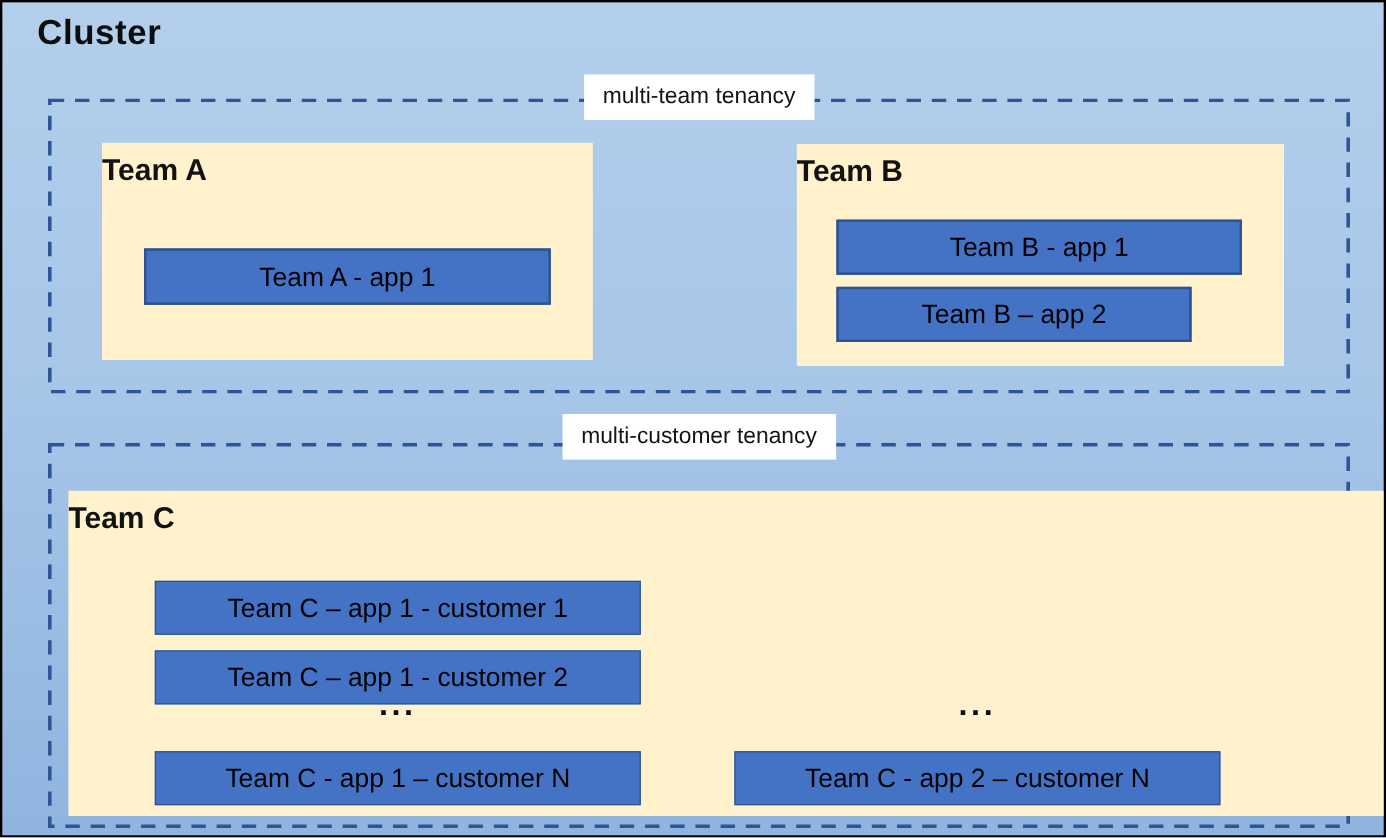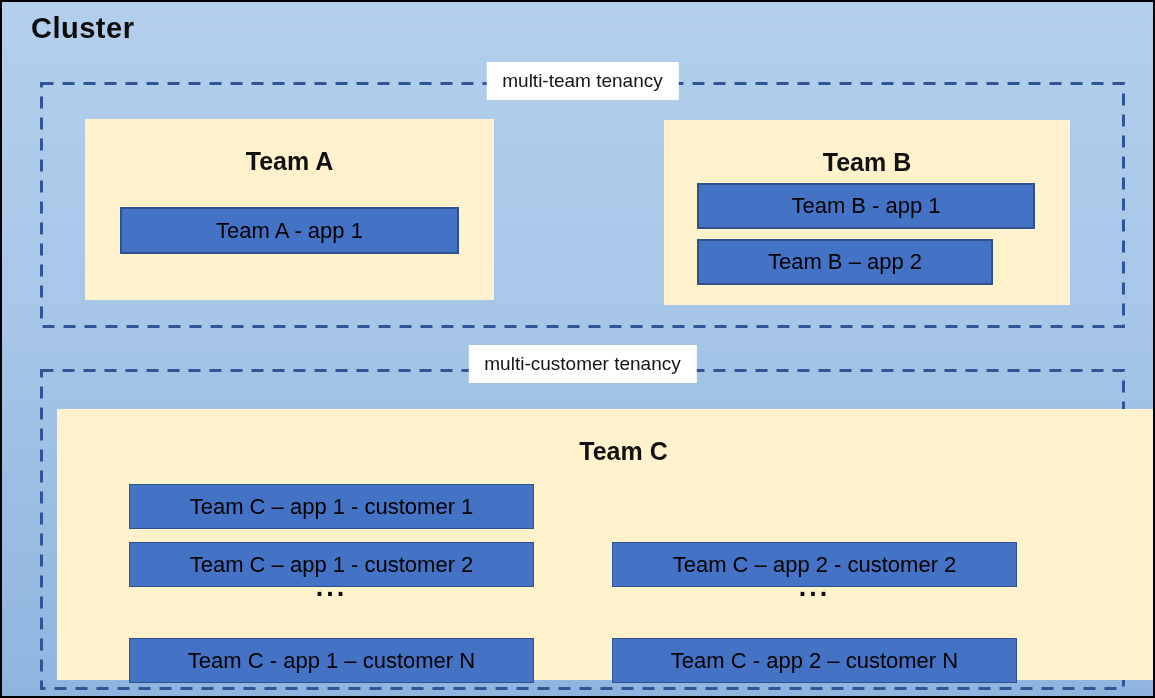--- a/index.html
+++ b/index.html
@@ -29,42 +29,42 @@
   }
   .tenancy-multi-team .tenancy-label { top:-20px; }
   .tenancy-multi-customer .tenancy-label { top:-24px; }
 
   .team-panel { position:absolute; background:#FFF2CC; }
   .team-a { left:45px;  top:37px; width:409px; height:181px; }
   .team-b { left:624px; top:38px; width:406px; height:185px; }
   .team-c { left:17px;  top:40px; width:1133px; height:271px; }
 
   .team-title {
-    text-align:center; font-size:25px; font-weight:bold; color:#121212;
-    padding-top:28px;
+    font-size:25px; font-weight:bold; color:#121212;
+    padding-top:9px;
   }
 
   .app-box {
     position:absolute;
     background:#4472C4; border:2px solid #2F528F;
     color:#000000; font-size:22px;
     display:flex; align-items:center; justify-content:center;
     text-align:center; white-space:nowrap;
   }
   .team-a .app-box { left:35px; top:88px;  width:339px; height:47px; }
   .team-b .app-1   { left:33px; top:63px;  width:338px; height:46px; }
   .team-b .app-2   { left:33px; top:119px; width:296px; height:46px; }
 
   .customer-col { position:absolute; top:63px; width:405px; height:190px; }
   .col-1 { left:72px; }
   .col-2 { left:555px; }
   .customer-col .app-box { left:0; width:405px; height:45px; border-width:1px;margin-top:12px; }
   .row-1 { top:0; }
   .row-2 { top:58px; }
-  .row-n { top:154px; }
+  .row-n { top:142px; }
   .ellipsis {
     position:absolute; top:100px; left:0; width:100%; height:36px;
     text-align:center; font-size:27px; font-weight:bold; color:#0d0d0d;
     letter-spacing:3px; line-height:30px;
   }
 </style>
 </head>
 <body>
 
 <div class="canvas">
@@ -99,20 +99,19 @@
       <div class="team-title">Team C</div>
 
       <div class="customer-col col-1">
         <div class="app-box row-1">Team C – app 1 - customer 1</div>
         <div class="app-box row-2">Team C – app 1 - customer 2</div>
         <div class="ellipsis">...</div>
         <div class="app-box row-n">Team C - app 1 – customer N</div>
       </div>
 
       <div class="customer-col col-2">
-        <div class="app-box row-2">Team C – app 2 - customer 2</div>
         <div class="ellipsis">...</div>
         <div class="app-box row-n">Team C - app 2 – customer N</div>
       </div>
     </div>
   </section>
 
 </div>
 
 </body></html>

